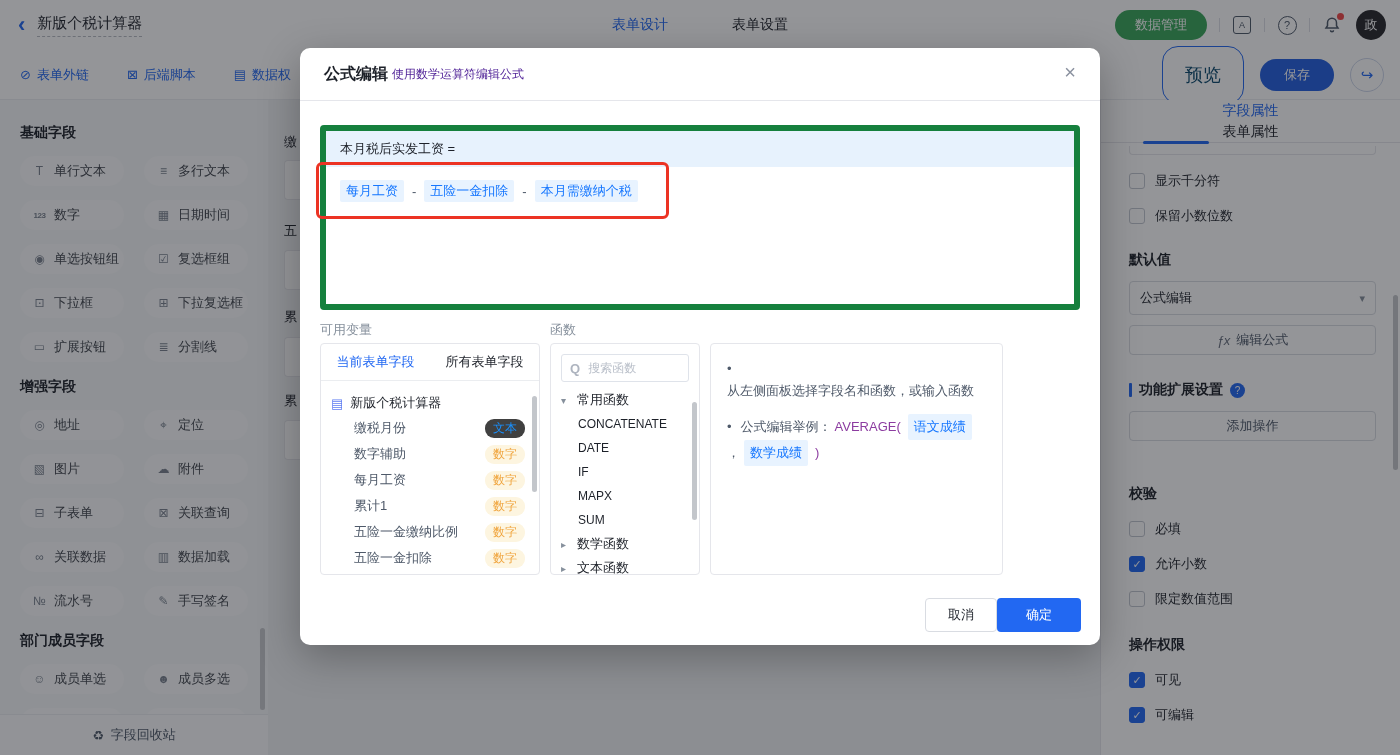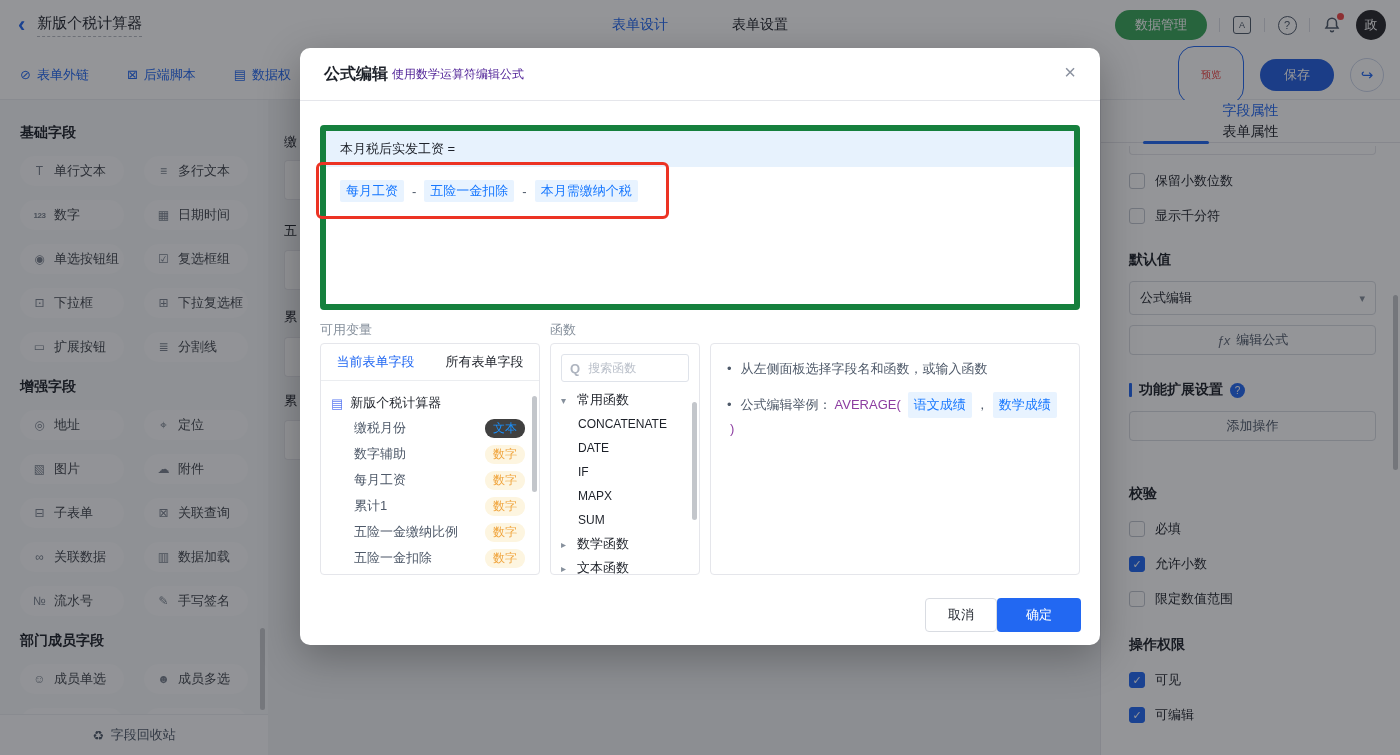--- a/index.html
+++ b/index.html
@@ -23,21 +23,21 @@
   .bellwrap{position:relative;}
   .reddot{position:absolute;top:-2px;right:-2px;width:7px;height:7px;border-radius:50%;background:#f24848;}
   .avatar{width:30px;height:30px;border-radius:50%;background:#27272b;color:#fff;font-size:13px;display:flex;align-items:center;justify-content:center;margin-left:14px;cursor:pointer;}
 
   
   .toolbar{position:absolute;top:50px;left:0;width:1400px;height:50px;background:#fff;border-bottom:1px solid #ebedf0;display:flex;align-items:center;z-index:1;box-sizing:border-box;}
   .tool-links{display:flex;align-items:center;gap:38px;margin-left:20px;}
   .tool-link{display:flex;align-items:center;gap:6px;color:#2268f2;font-size:13px;cursor:pointer;white-space:nowrap;}
   .tool-link .ic{font-size:13px;}
   .tool-right{position:absolute;right:16px;display:flex;align-items:center;gap:16px;}
-  .btn-preview{height:32px;border-radius:16px;border:1px solid #2268f2;color:#ef4444;background:#fff;font-size:10px;padding:12px 22px;display:flex;align-items:center;cursor:pointer;}
+  .btn-preview{height:32px;border-radius:16px;border:1px solid #2268f2;color:#0c4a6e;background:#fff;font-size:18px;padding:12px 22px;display:flex;align-items:center;cursor:pointer;}
   .btn-save{height:32px;border-radius:16px;background:#2360e0;color:#fff;font-size:13px;padding:0 24px;display:flex;align-items:center;cursor:pointer;}
   .btn-share{width:32px;height:32px;border-radius:50%;border:1px solid #cdd6ea;background:#fff;color:#2268f2;font-size:15px;display:flex;align-items:center;justify-content:center;cursor:pointer;}
 
   
   .sidebar{position:absolute;top:100px;left:0;width:268px;bottom:0;background:#f6f7f9;box-sizing:border-box;padding:14px 0 0 20px;z-index:1;}
   .sec-title{font-size:14px;font-weight:bold;color:#1d2129;margin:10px 0 14px;}
   .fgrid{display:grid;grid-template-columns:104px 104px;gap:14px 20px;margin-bottom:16px;}
   .fbtn{height:30px;background:#fbfcfd;border-radius:16px;display:flex;align-items:center;padding:0 0 0 12px;gap:7px;font-size:13px;color:#42464e;cursor:pointer;white-space:nowrap;overflow:hidden;}
   .fbtn .ic{color:#7a828f;font-size:12px;width:15px;flex:0 0 15px;text-align:center;}
   .fbtn .ic.num{font-size:8px;font-weight:bold;letter-spacing:-0.5px;}
@@ -77,21 +77,21 @@
   .m-sub{font-size:12px;color:#4c1d95;margin-left:4px;}
   .m-close{position:absolute;right:24px;top:14px;font-size:20px;color:#8a919f;cursor:pointer;line-height:1;}
   .fx-box{position:absolute;left:20px;top:77px;width:760px;height:185px;border:6px solid #15803d;border-radius:4px;overflow:hidden;box-sizing:border-box;}
   .fx-band{height:36px;background:#e7f2fd;display:flex;align-items:center;padding:0 14px;font-size:13px;color:#1d2129;box-sizing:border-box;}
   .fx-body{padding:13px 14px;display:flex;align-items:center;flex-wrap:wrap;cursor:text;}
   .chip{background:#e8f3ff;color:#1677ff;font-size:13px;padding:2px 6px;border-radius:2px;margin-right:8px;cursor:pointer;}
   .op{color:#4e5969;font-size:13px;margin-right:8px;}
   .red-annot{position:absolute;left:16px;top:114px;width:347px;height:51px;border:3px solid #ec3323;border-radius:6px;z-index:5;pointer-events:none;}
   .m-labels{position:absolute;left:20px;top:273px;font-size:13px;color:#86909c;display:flex;}
   .m-labels .l1{width:230px;}
-  .panels{position:absolute;left:20px;top:295px;width:760px;height:232px;display:flex;gap:10px;}
+  .panels{position:absolute;left:20px;top:295px;width:683px;height:232px;display:flex;gap:10px;}
   .pbox{border:1px solid #e5e6eb;border-radius:4px;position:relative;overflow:hidden;box-sizing:border-box;background:#fff;}
   .var-box{width:220px;}
   .var-tabs{height:36px;display:flex;border-bottom:1px solid #ebedf0;}
   .var-tab{flex:1;display:flex;align-items:center;justify-content:center;font-size:13px;cursor:pointer;}
   .var-tree{padding:10px 8px 0 10px;}
   .vroot{display:flex;align-items:center;gap:7px;font-size:13px;color:#1d2129;height:24px;cursor:pointer;}
   .docic{color:#5f7df2;font-size:13px;}
   .vrow{display:flex;align-items:center;height:26px;padding-left:23px;cursor:pointer;}
   .vname{font-size:13px;color:#4e5969;white-space:nowrap;overflow:hidden;}
   .vbadge{margin-left:auto;margin-right:6px;font-size:12px;padding:1px 8px;border-radius:9px;white-space:nowrap;}
@@ -299,25 +299,25 @@
     <div class="rp-tabs">
       <div class="rp-tab tab-active">字段属性</div>
       <div class="rp-tab tab-plain">表单属性</div>
       <div class="rp-underline"></div>
     </div>
     <div class="rp-body">
       <div class="partial-box"></div>
 
       <div class="cbrow">
         <span class="cb">✓</span>
+        <span>显示千分符</span>
+      </div>
+      <div class="cbrow">
+        <span class="cb">✓</span>
         <span>保留小数位数</span>
-      </div>
-      <div class="cbrow">
-        <span class="cb">✓</span>
-        <span>显示千分符</span>
       </div>
 
       <div class="rp-h">默认值</div>
       <div class="rp-select">
         <span>公式编辑</span>
         <span class="chev">▾</span>
       </div>
       <div class="rp-btn">
         <span class="fxg">ƒx</span>
         <span>编辑公式</span>

